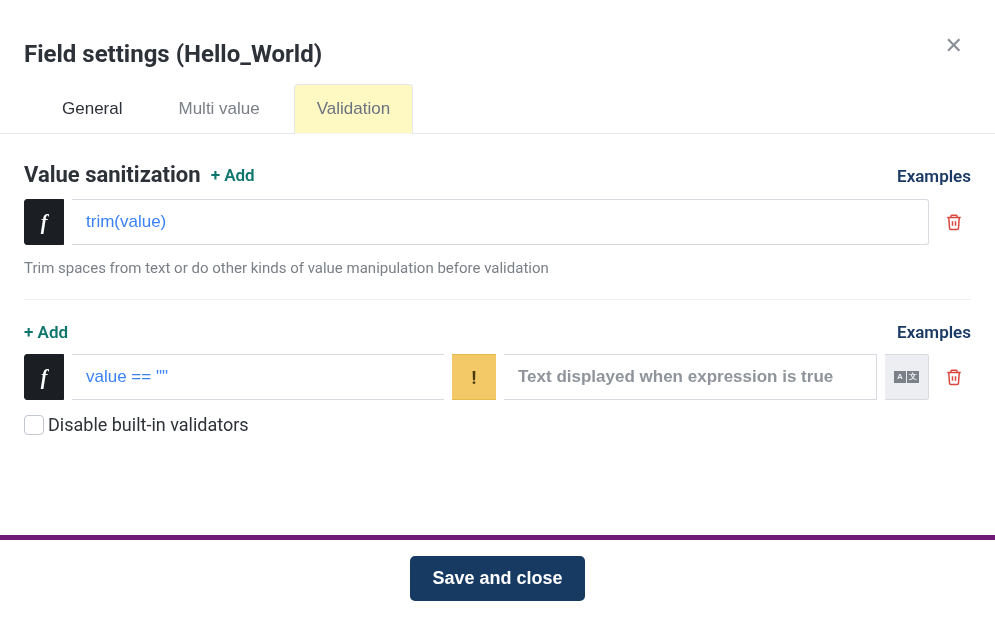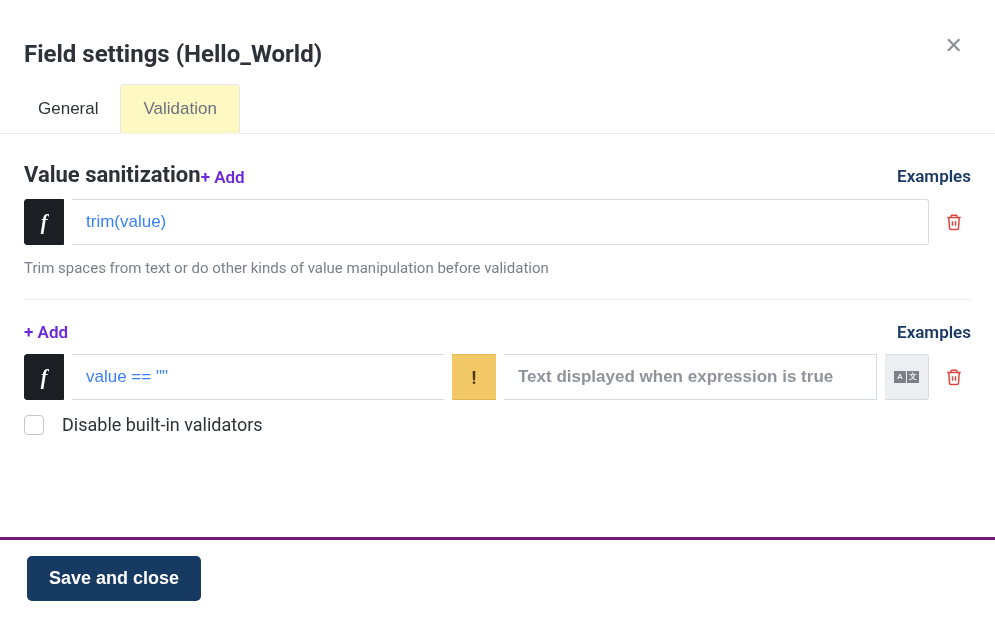--- a/index.html
+++ b/index.html
@@ -30,23 +30,23 @@
       background: none;
       border: none;
       font-size: 22px;
       color: #8a8f98;
       cursor: pointer;
       padding: 4px 8px;
       line-height: 1;
     }
     .tabs {
       display: flex;
-      padding: 0 16px;
+      padding: 0 40px;
       border-bottom: 1px solid #e5e7eb;
-      gap: 0;
+      gap: 12px;
     }
     .tab {
       padding: 14px 22px;
       font-size: 17px;
       color: #2d3138;
       cursor: pointer;
       border: none;
       background: none;
     }
     .tab.inactive-muted { color: #7a7f88; }
@@ -64,30 +64,31 @@
       overflow-y: auto;
     }
     .section-hdr {
       display: flex;
       align-items: baseline;
       justify-content: space-between;
       margin-bottom: 12px;
     }
     .section-title-wrap {
       display: flex;
-      align-items: flex-end;
+      align-items: center;
+      gap: 10px;
     }
     .section-title {
       font-size: 22px;
       font-weight: 700;
       color: #2d3138;
     }
     .add-link {
       font-size: 17px;
-      color: #6d28d9;
+      color: #0f766e;
       font-weight: 600;
       cursor: pointer;
       text-decoration: none;
     }
     .examples-link {
       font-size: 17px;
       color: #1b3b66;
       font-weight: 600;
       cursor: pointer;
       text-decoration: none;
@@ -199,41 +200,41 @@
       margin-bottom: 22px;
     }
     .divider {
       height: 1px;
       background: #edeff2;
       margin-bottom: 22px;
     }
     .checkbox-row {
       display: flex;
       align-items: center;
-      gap: 18px;
+      gap: 4px;
       margin-bottom: 6px;
     }
     .checkbox {
       width: 20px;
       height: 20px;
       border: 1.5px solid #c2c7cf;
       border-radius: 4px;
       cursor: pointer;
       background: #fff;
     }
     .checkbox-label {
       font-size: 18px;
       color: #2d3138;
       cursor: pointer;
     }
     .modal-footer {
-      border-top: 3px solid #701a75;
-      padding: 16px 27px 22px;
-      display: flex;
-      justify-content: flex-start;
+      border-top: 5px solid #701a75;
+      padding: 16px 40px 22px;
+      display: flex;
+      justify-content: center;
     }
     .save-btn {
       background: #173a63;
       color: #fff;
       border: none;
       padding: 12px 22px;
       font-size: 18px;
       font-weight: 600;
       border-radius: 5px;
       cursor: pointer;
@@ -244,20 +245,21 @@
 
 <div class="modal-header">
   <h1 class="modal-title">Field settings (Hello_World)</h1>
   <button class="close-btn">
     <span>✕</span>
   </button>
 </div>
 
 <div class="tabs">
   <button class="tab">General</button>
+  <button class="tab inactive-muted">Multi value</button>
   <button class="tab active">Validation</button>
 </div>
 
 <div class="modal-body">
 
   <div class="section-hdr">
     <div class="section-title-wrap">
       <span class="section-title">Value sanitization</span>
       <a class="add-link">+ Add</a>
     </div>

